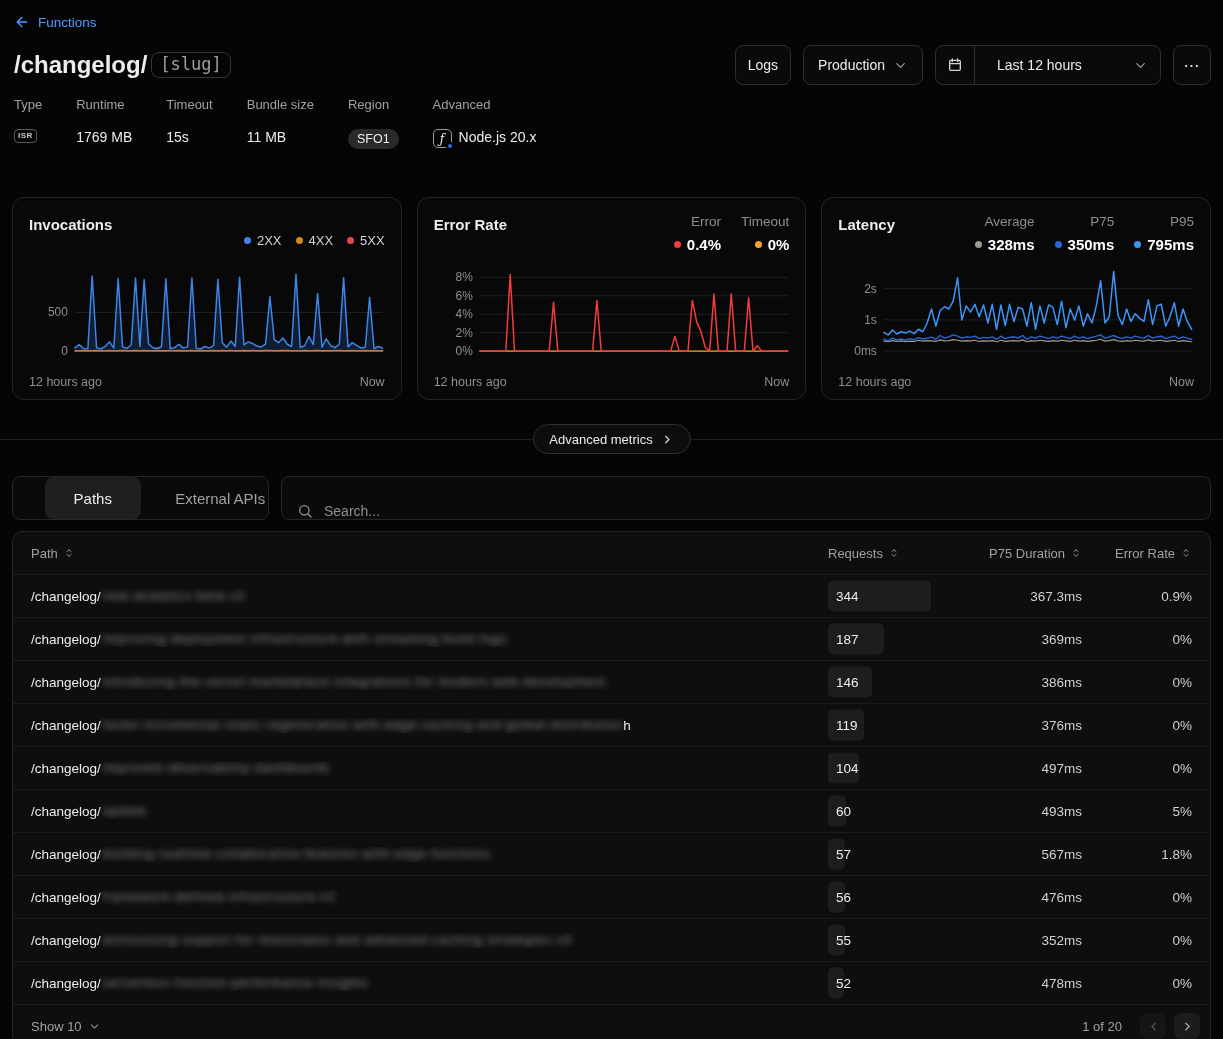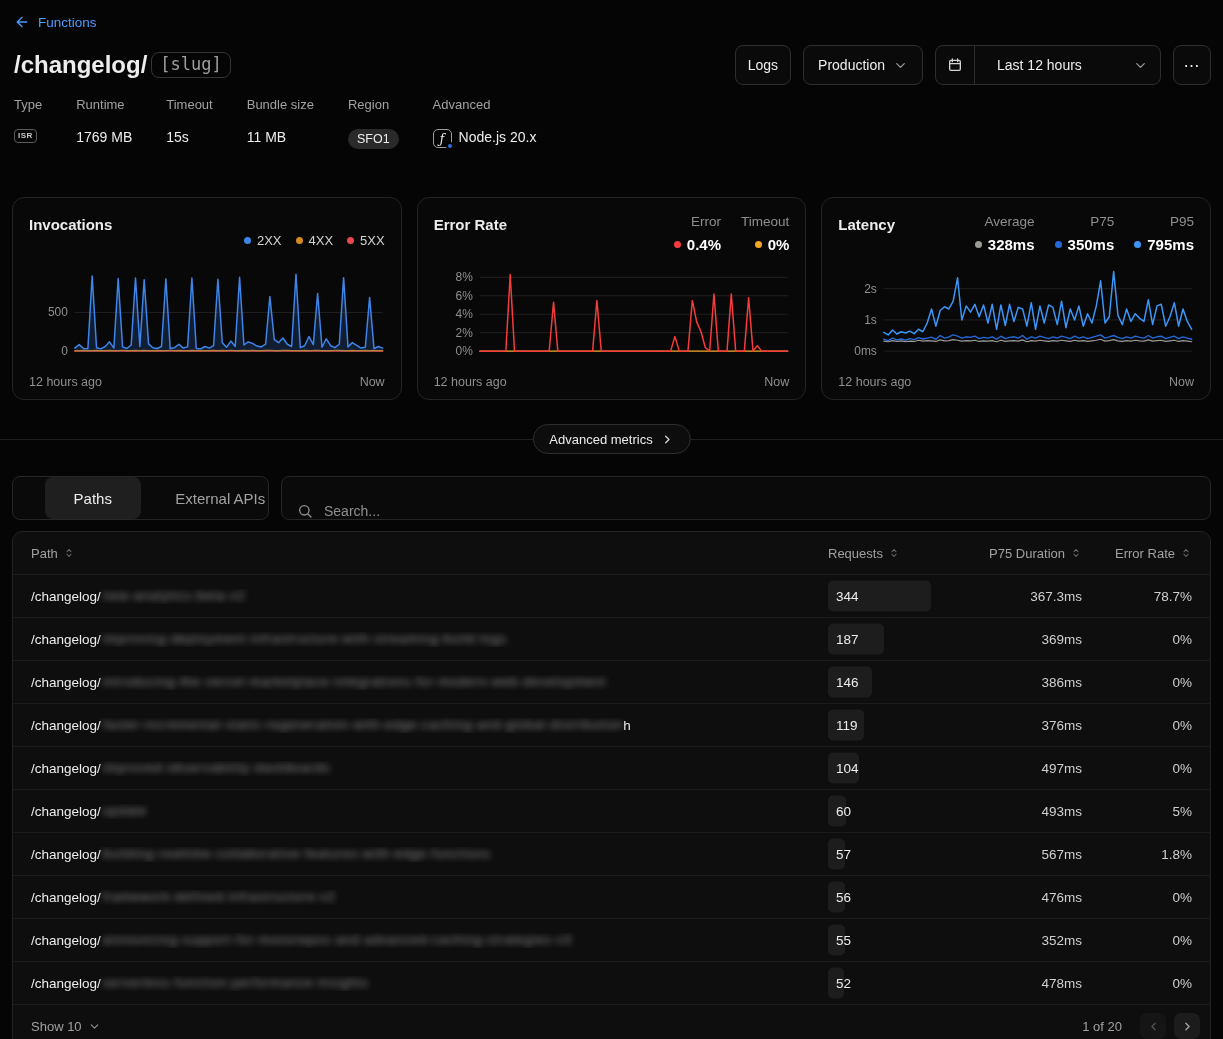--- a/index.html
+++ b/index.html
@@ -373,21 +373,21 @@
     <div class="path-cell">
       <span class="path-prefix">/changelog/</span>
             <span class="redacted">new-analytics-beta-v2</span>
             <span class="path-trailing"></span>
     </div>
     <div class="req-cell">
       <span class="req-bar" style="width: 103px;"></span>
       <span class="req-num">344</span>
     </div>
     <div class="num-cell dur">367.3ms</div>
-    <div class="num-cell err">78.7%</div>
+    <div class="num-cell err">0.9%</div>
   </div>
 
   <div class="trow">
     <div class="path-cell">
       <span class="path-prefix">/changelog/</span>
             <span class="redacted">improving-deployment-infrastructure-with-streaming-build-logs</span>
             <span class="path-trailing"></span>
     </div>
     <div class="req-cell">
       <span class="req-bar" style="width: 56px;"></span>

